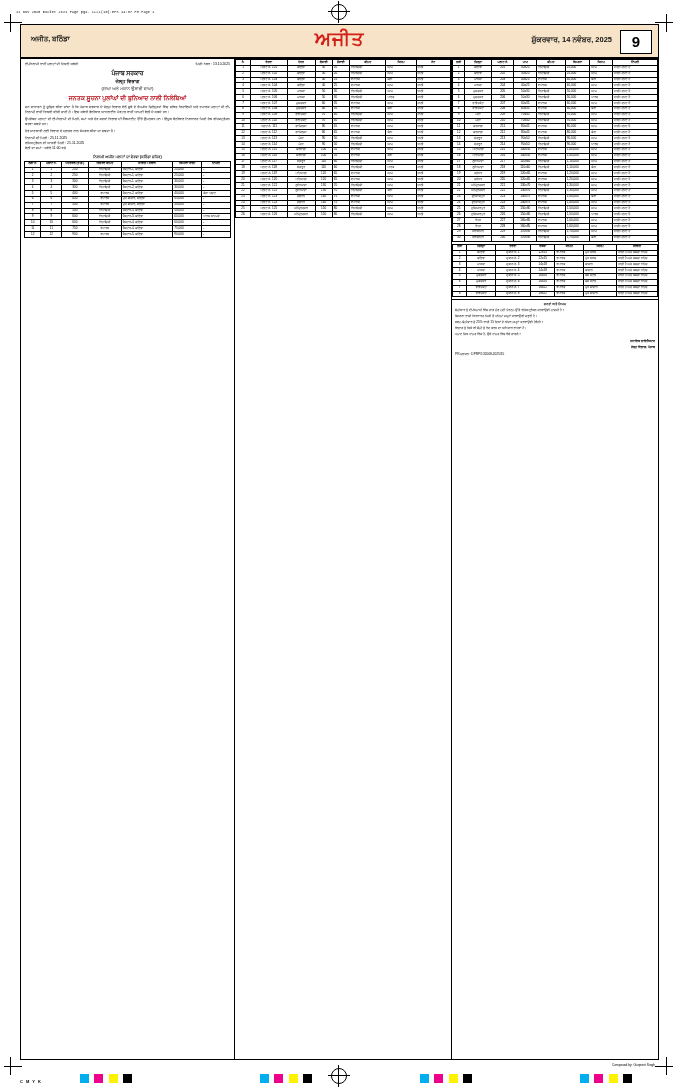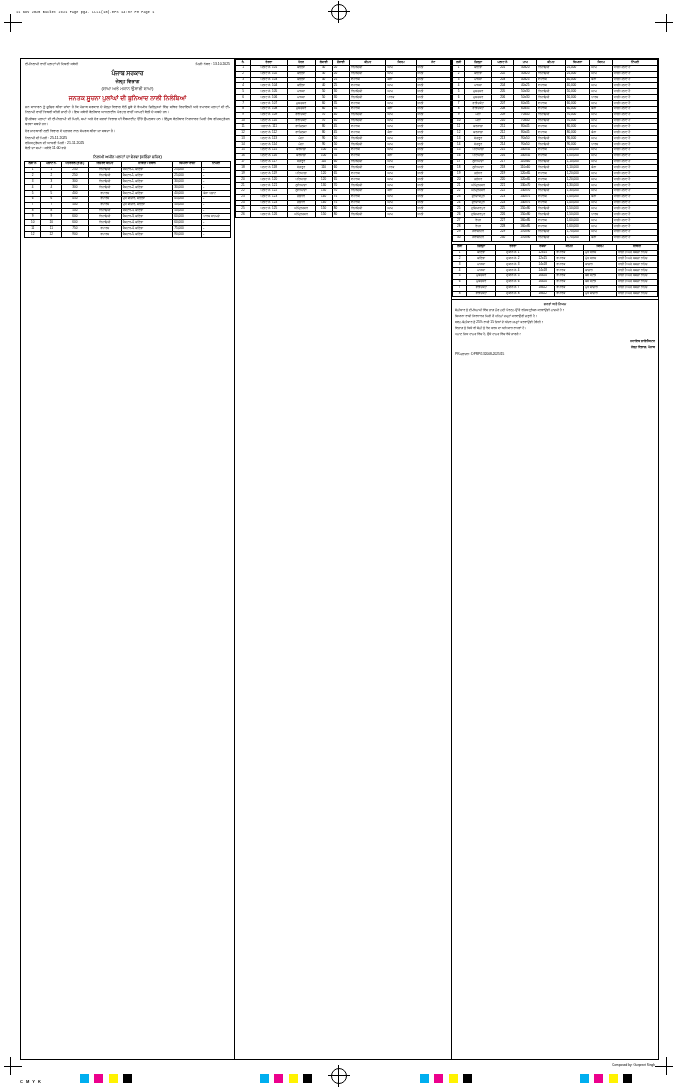--- a/index.html
+++ b/index.html
@@ -73,20 +73,26 @@
   <div class="crop-line" style="left:4px;top:22px;width:18px;height:1px;"></div>
   <div class="crop-line" style="right:10px;top:14px;width:1px;height:18px;"></div>
   <div class="crop-line" style="right:4px;top:22px;width:18px;height:1px;"></div>
   <div class="crop-line" style="left:10px;bottom:14px;width:1px;height:18px;"></div>
   <div class="crop-line" style="left:4px;bottom:22px;width:18px;height:1px;"></div>
   <div class="crop-line" style="right:10px;bottom:14px;width:1px;height:18px;"></div>
   <div class="crop-line" style="right:4px;bottom:22px;width:18px;height:1px;"></div>
 
   <div class="slug" style="left:16px;top:10px;">11 Nov 2025  Bucket 2x21  Page  pg4.  LLLL(10).EPS   14:37 PM  Page 1</div>
 
+  <div class="masthead">
+    <div class="mast-left">ਅਜੀਤ, ਬਠਿੰਡਾ</div>
+    <div class="mast-logo">ਅਜੀਤ</div>
+    <div class="mast-right">ਸ਼ੁੱਕਰਵਾਰ, 14 ਨਵੰਬਰ, 2025</div>
+    <div class="pagenum">9</div>
+  </div>
 
   <div class="frame">
 
     <div class="vline" style="left:213px;"></div>
     <div class="vline" style="left:430px;"></div>
 
     <div class="col-a">
       <div class="notice-head">
         <table style="width:100%;border-collapse:collapse;">
           <tbody>

